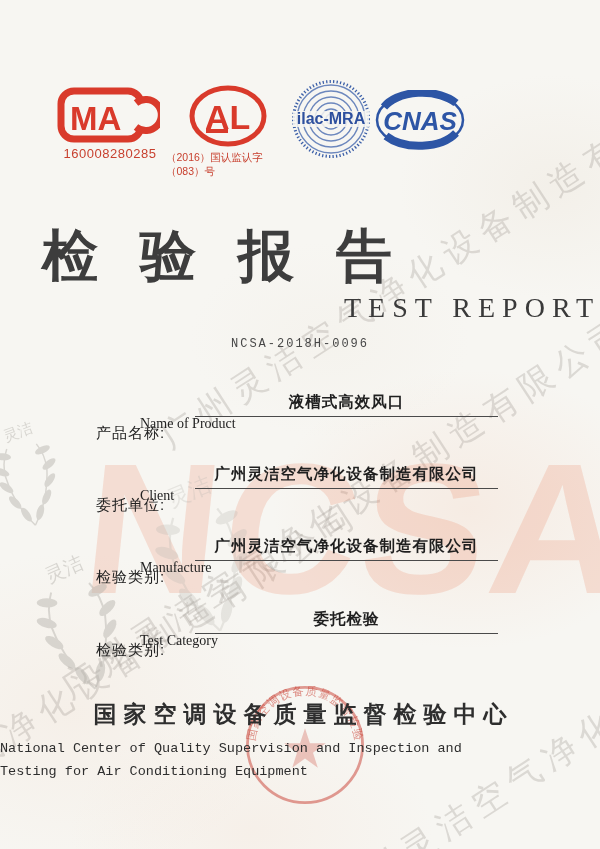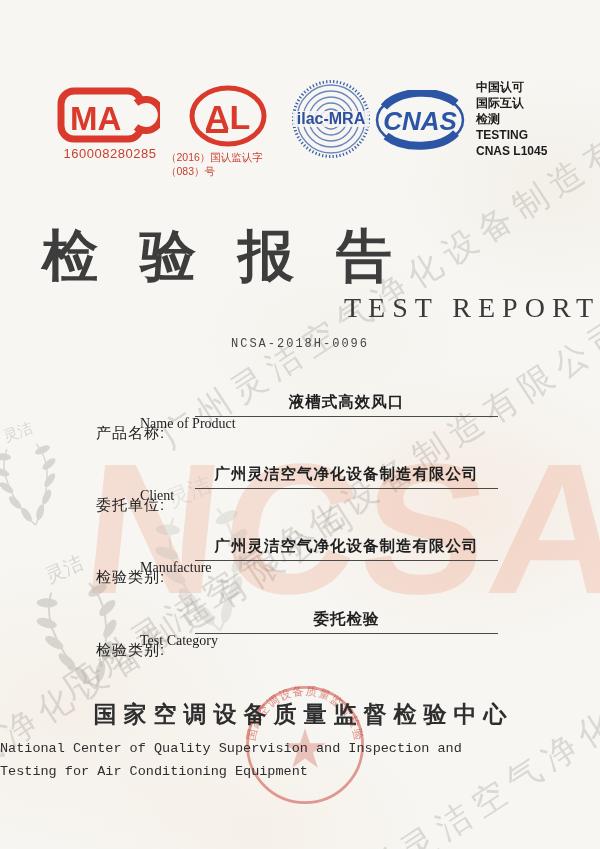--- a/index.html
+++ b/index.html
@@ -190,27 +190,20 @@
     <text x="41" y="46" text-anchor="middle" font-size="16" font-weight="bold" fill="#2d4f9e" font-family="Liberation Sans, sans-serif">ilac-MRA</text>
   </svg>
 
   <svg class="logo" style="left:374px;top:90px;" width="92" height="60" viewBox="0 0 92 60">
     <ellipse cx="46" cy="30" rx="43" ry="27" fill="none" stroke="#2d55a5" stroke-width="2.5"></ellipse>
     <path d="M 10,17 A 42 25 0 0 1 82,13" fill="none" stroke="#2d55a5" stroke-width="8"></path>
     <path d="M 82,43 A 42 25 0 0 1 12,46" fill="none" stroke="#2d55a5" stroke-width="8"></path>
     <text x="46" y="40" text-anchor="middle" font-size="26" font-weight="bold" font-style="italic" fill="#2d55a5" font-family="Liberation Sans, sans-serif">CNAS</text>
   </svg>
 
-  <div class="accred">
-    <div>中国认可</div>
-    <div>国际互认</div>
-    <div>检测</div>
-    <div>TESTING</div>
-    <div>CNAS L1045</div>
-  </div>
 
   <div class="title-cn">检验报告</div>
   <div class="title-en">TEST REPORT</div>
   <div class="report-no">NCSA-2018H-0096</div>
 
   <div class="field" style="top:394px;">
     <div class="f-label-cn">产品名称:</div>
     <div class="f-line">
       <div class="f-value">液槽式高效风口</div>
     </div>

